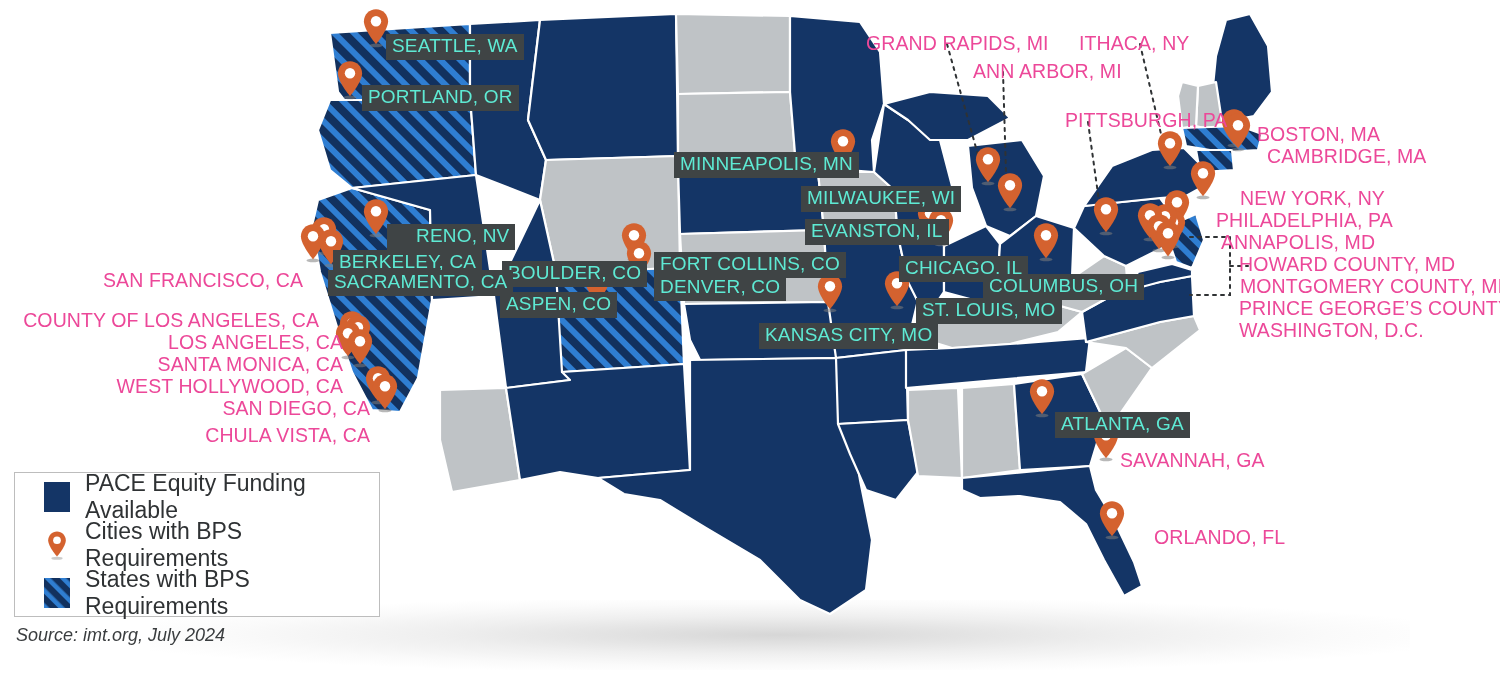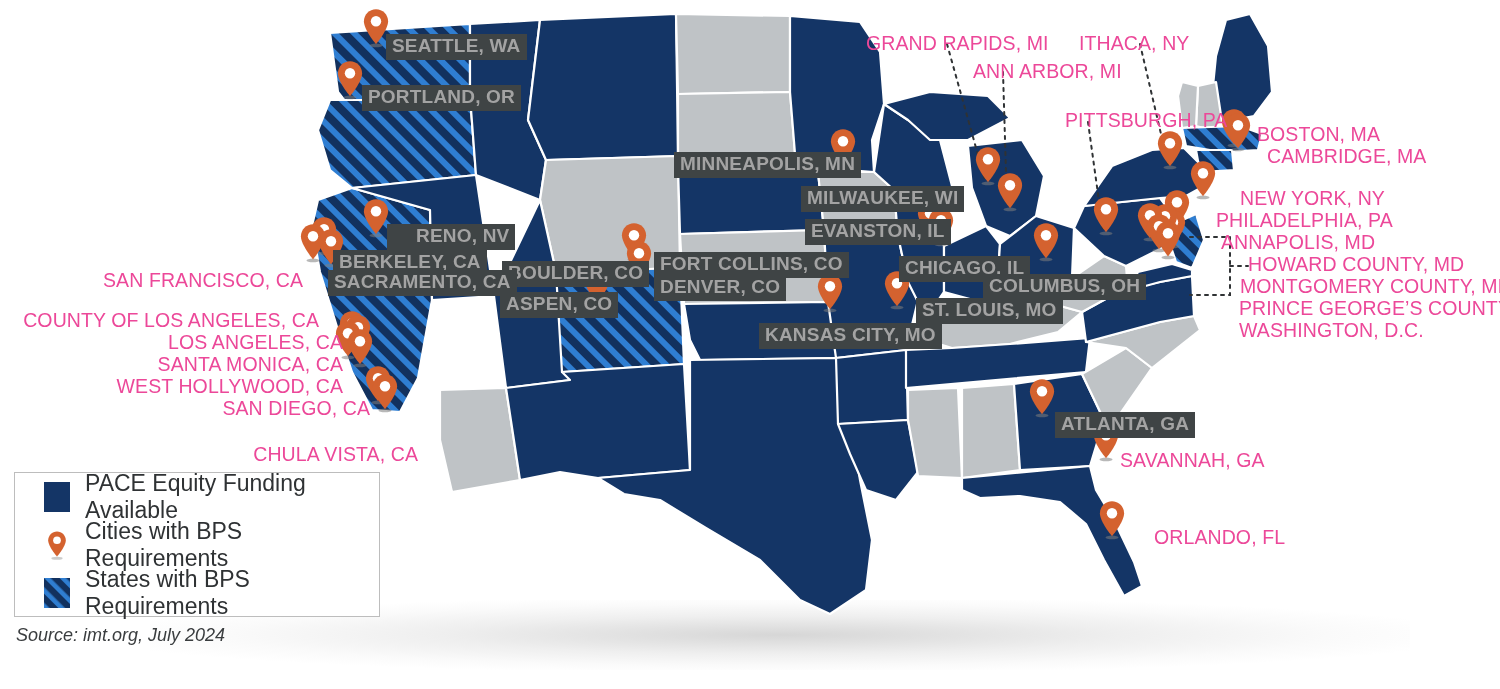--- a/index.html
+++ b/index.html
@@ -22,21 +22,21 @@
 
   
   .pin{position:absolute;width:30px;height:40px;transform:translate(-50%,-100%);}
   .pin svg{display:block;width:30px;height:40px;overflow:visible;}
 
   
   .lbl{
     position:absolute;white-space:nowrap;line-height:1.08;
   }
   .lbl.badge{
-    background:#3f4445;color:#a3a3a3;font-weight:bold;
+    background:#3f4445;color:#5eead4;font-weight:normal;
     font-size:19px;letter-spacing:0.2px;padding:2px 6px 3px 6px;
   }
   .lbl.plain{
     color:#ec4899;font-size:19.5px;font-weight:normal;letter-spacing:0.1px;
   }
   .lbl.r{text-align:right;transform:translateX(-100%);}
 
   
   #leader-svg{position:absolute;left:0;top:0;width:1500px;height:689px;pointer-events:none;}
 
@@ -457,40 +457,40 @@
       <div class="lbl plain" style="left: 1257px; top: 124px;">BOSTON, MA</div>
       <div class="lbl plain" style="left: 1267px; top: 146px;">CAMBRIDGE, MA</div>
       <div class="lbl badge" style="left: 674px; top: 152px;">MINNEAPOLIS, MN</div>
       <div class="lbl plain" style="left: 1240px; top: 188px;">NEW YORK, NY</div>
       <div class="lbl badge" style="left: 801px; top: 186px;">MILWAUKEE, WI</div>
       <div class="lbl plain" style="left: 1216px; top: 210px;">PHILADELPHIA, PA</div>
       <div class="lbl badge" style="left: 387px; top: 224px; padding-left: 29px;">RENO, NV</div>
       <div class="lbl badge" style="left: 805px; top: 219px;">EVANSTON, IL</div>
       <div class="lbl plain" style="left: 1221px; top: 232px;">ANNAPOLIS, MD</div>
       <div class="lbl badge" style="left: 333px; top: 250px;">BERKELEY, CA</div>
-      <div class="lbl plain" style="left: 1239px; top: 254px; margin-left: 9px;">HOWARD COUNTY, MD</div>
+      <div class="lbl plain" style="left: 1239px; top: 254px;">HOWARD COUNTY, MD</div>
       <div class="lbl badge" style="left: 654px; top: 252px;">FORT COLLINS, CO</div>
       <div class="lbl plain r" style="left: 303px; top: 270px;">SAN FRANCISCO, CA</div>
       <div class="lbl badge" style="left: 502px; top: 261px;">BOULDER, CO</div>
       <div class="lbl badge" style="left: 899px; top: 256px;">CHICAGO, IL</div>
       <div class="lbl plain" style="left: 1240px; top: 276px;">MONTGOMERY COUNTY, MD</div>
       <div class="lbl badge" style="left: 328px; top: 270px;">SACRAMENTO, CA</div>
       <div class="lbl badge" style="left: 654px; top: 275px;">DENVER, CO</div>
       <div class="lbl badge" style="left: 983px; top: 274px;">COLUMBUS, OH</div>
       <div class="lbl plain" style="left: 1239px; top: 298px;">PRINCE GEORGE’S COUNTY, MD</div>
       <div class="lbl badge" style="left: 500px; top: 292px;">ASPEN, CO</div>
       <div class="lbl badge" style="left: 916px; top: 298px;">ST. LOUIS, MO</div>
       <div class="lbl plain" style="left: 1239px; top: 320px;">WASHINGTON, D.C.</div>
       <div class="lbl plain r" style="left: 319px; top: 310px;">COUNTY OF LOS ANGELES, CA</div>
       <div class="lbl badge" style="left: 759px; top: 323px;">KANSAS CITY, MO</div>
       <div class="lbl plain r" style="left: 343px; top: 332px;">LOS ANGELES, CA</div>
       <div class="lbl plain r" style="left: 343px; top: 354px;">SANTA MONICA, CA</div>
       <div class="lbl plain r" style="left: 343px; top: 376px;">WEST HOLLYWOOD, CA</div>
       <div class="lbl plain r" style="left: 370px; top: 398px;">SAN DIEGO, CA</div>
-      <div class="lbl plain r" style="left: 370px; top: 444px; margin-left: 48px;">CHULA VISTA, CA</div>
+      <div class="lbl plain r" style="left: 370px; top: 425px;">CHULA VISTA, CA</div>
       <div class="lbl badge" style="left: 1055px; top: 412px;">ATLANTA, GA</div>
       <div class="lbl plain" style="left: 1120px; top: 450px;">SAVANNAH, GA</div>
       <div class="lbl plain" style="left: 1154px; top: 527px;">ORLANDO, FL</div>
     </div>
 
   <div id="legend">
     <div class="legend-row">
       <span class="legend-key">
         <svg class="sw" viewBox="0 0 26 30">
             <rect x="0" y="0" width="26" height="30" fill="#143566"></rect>

